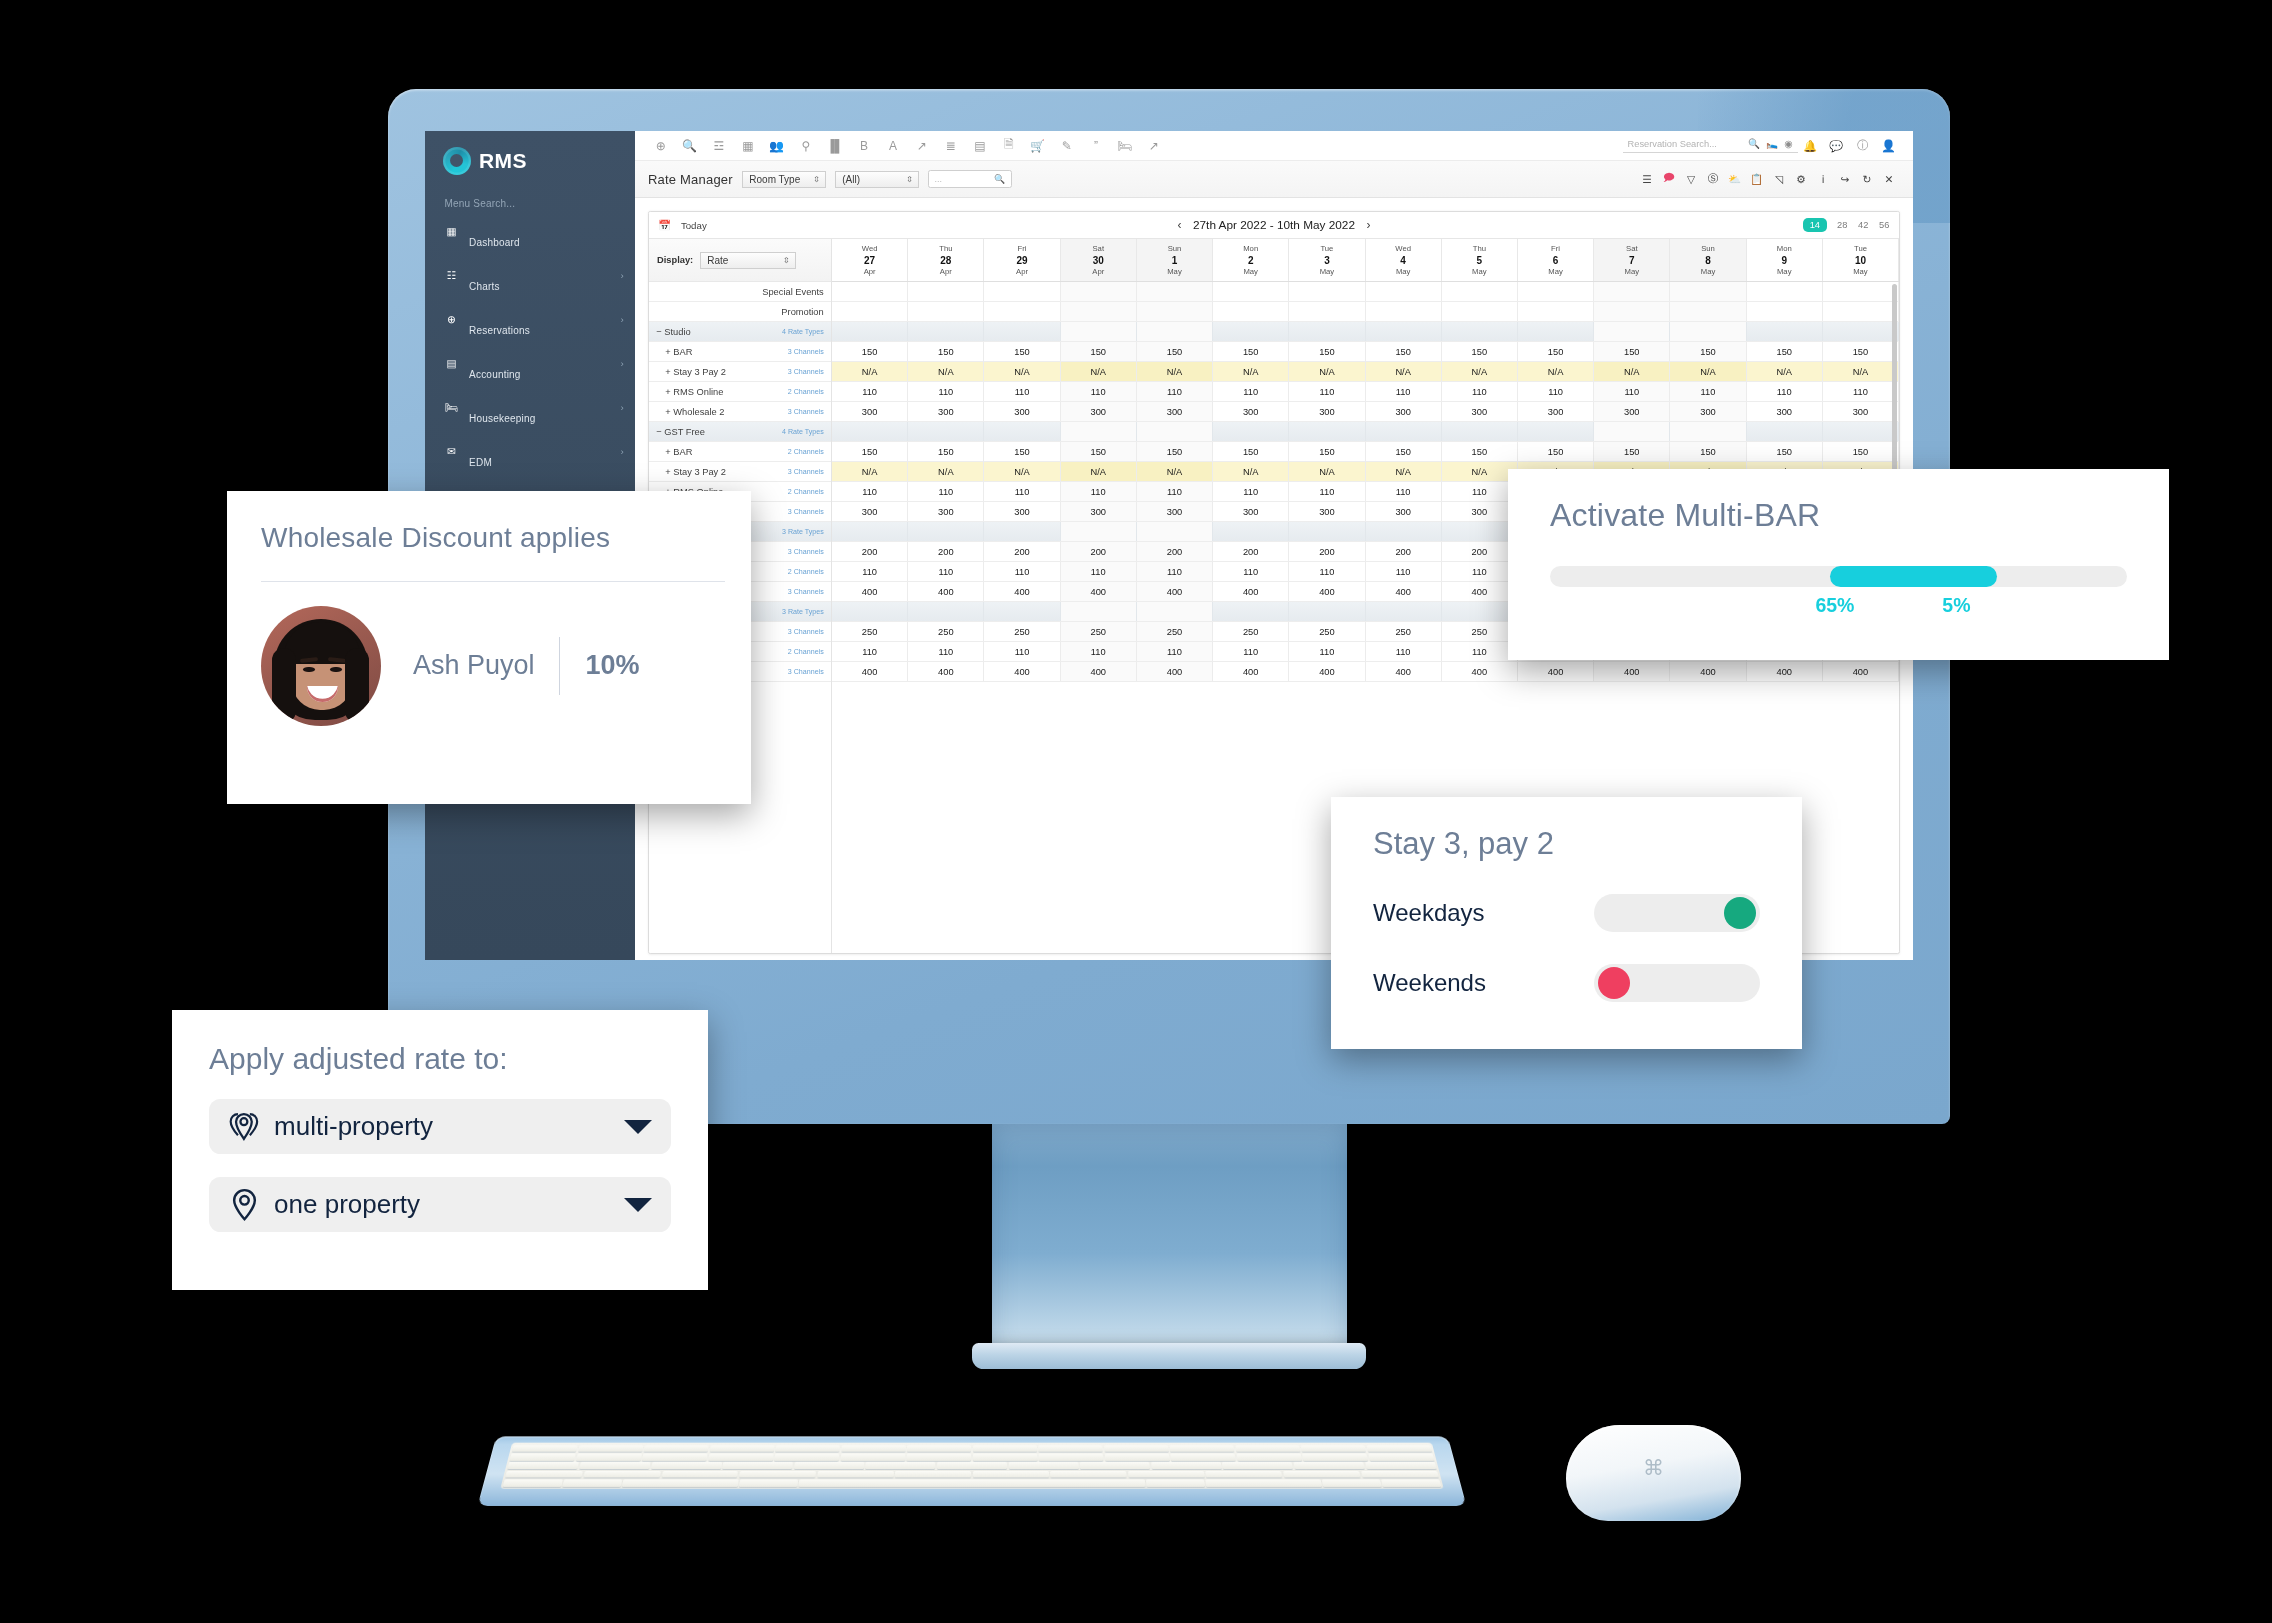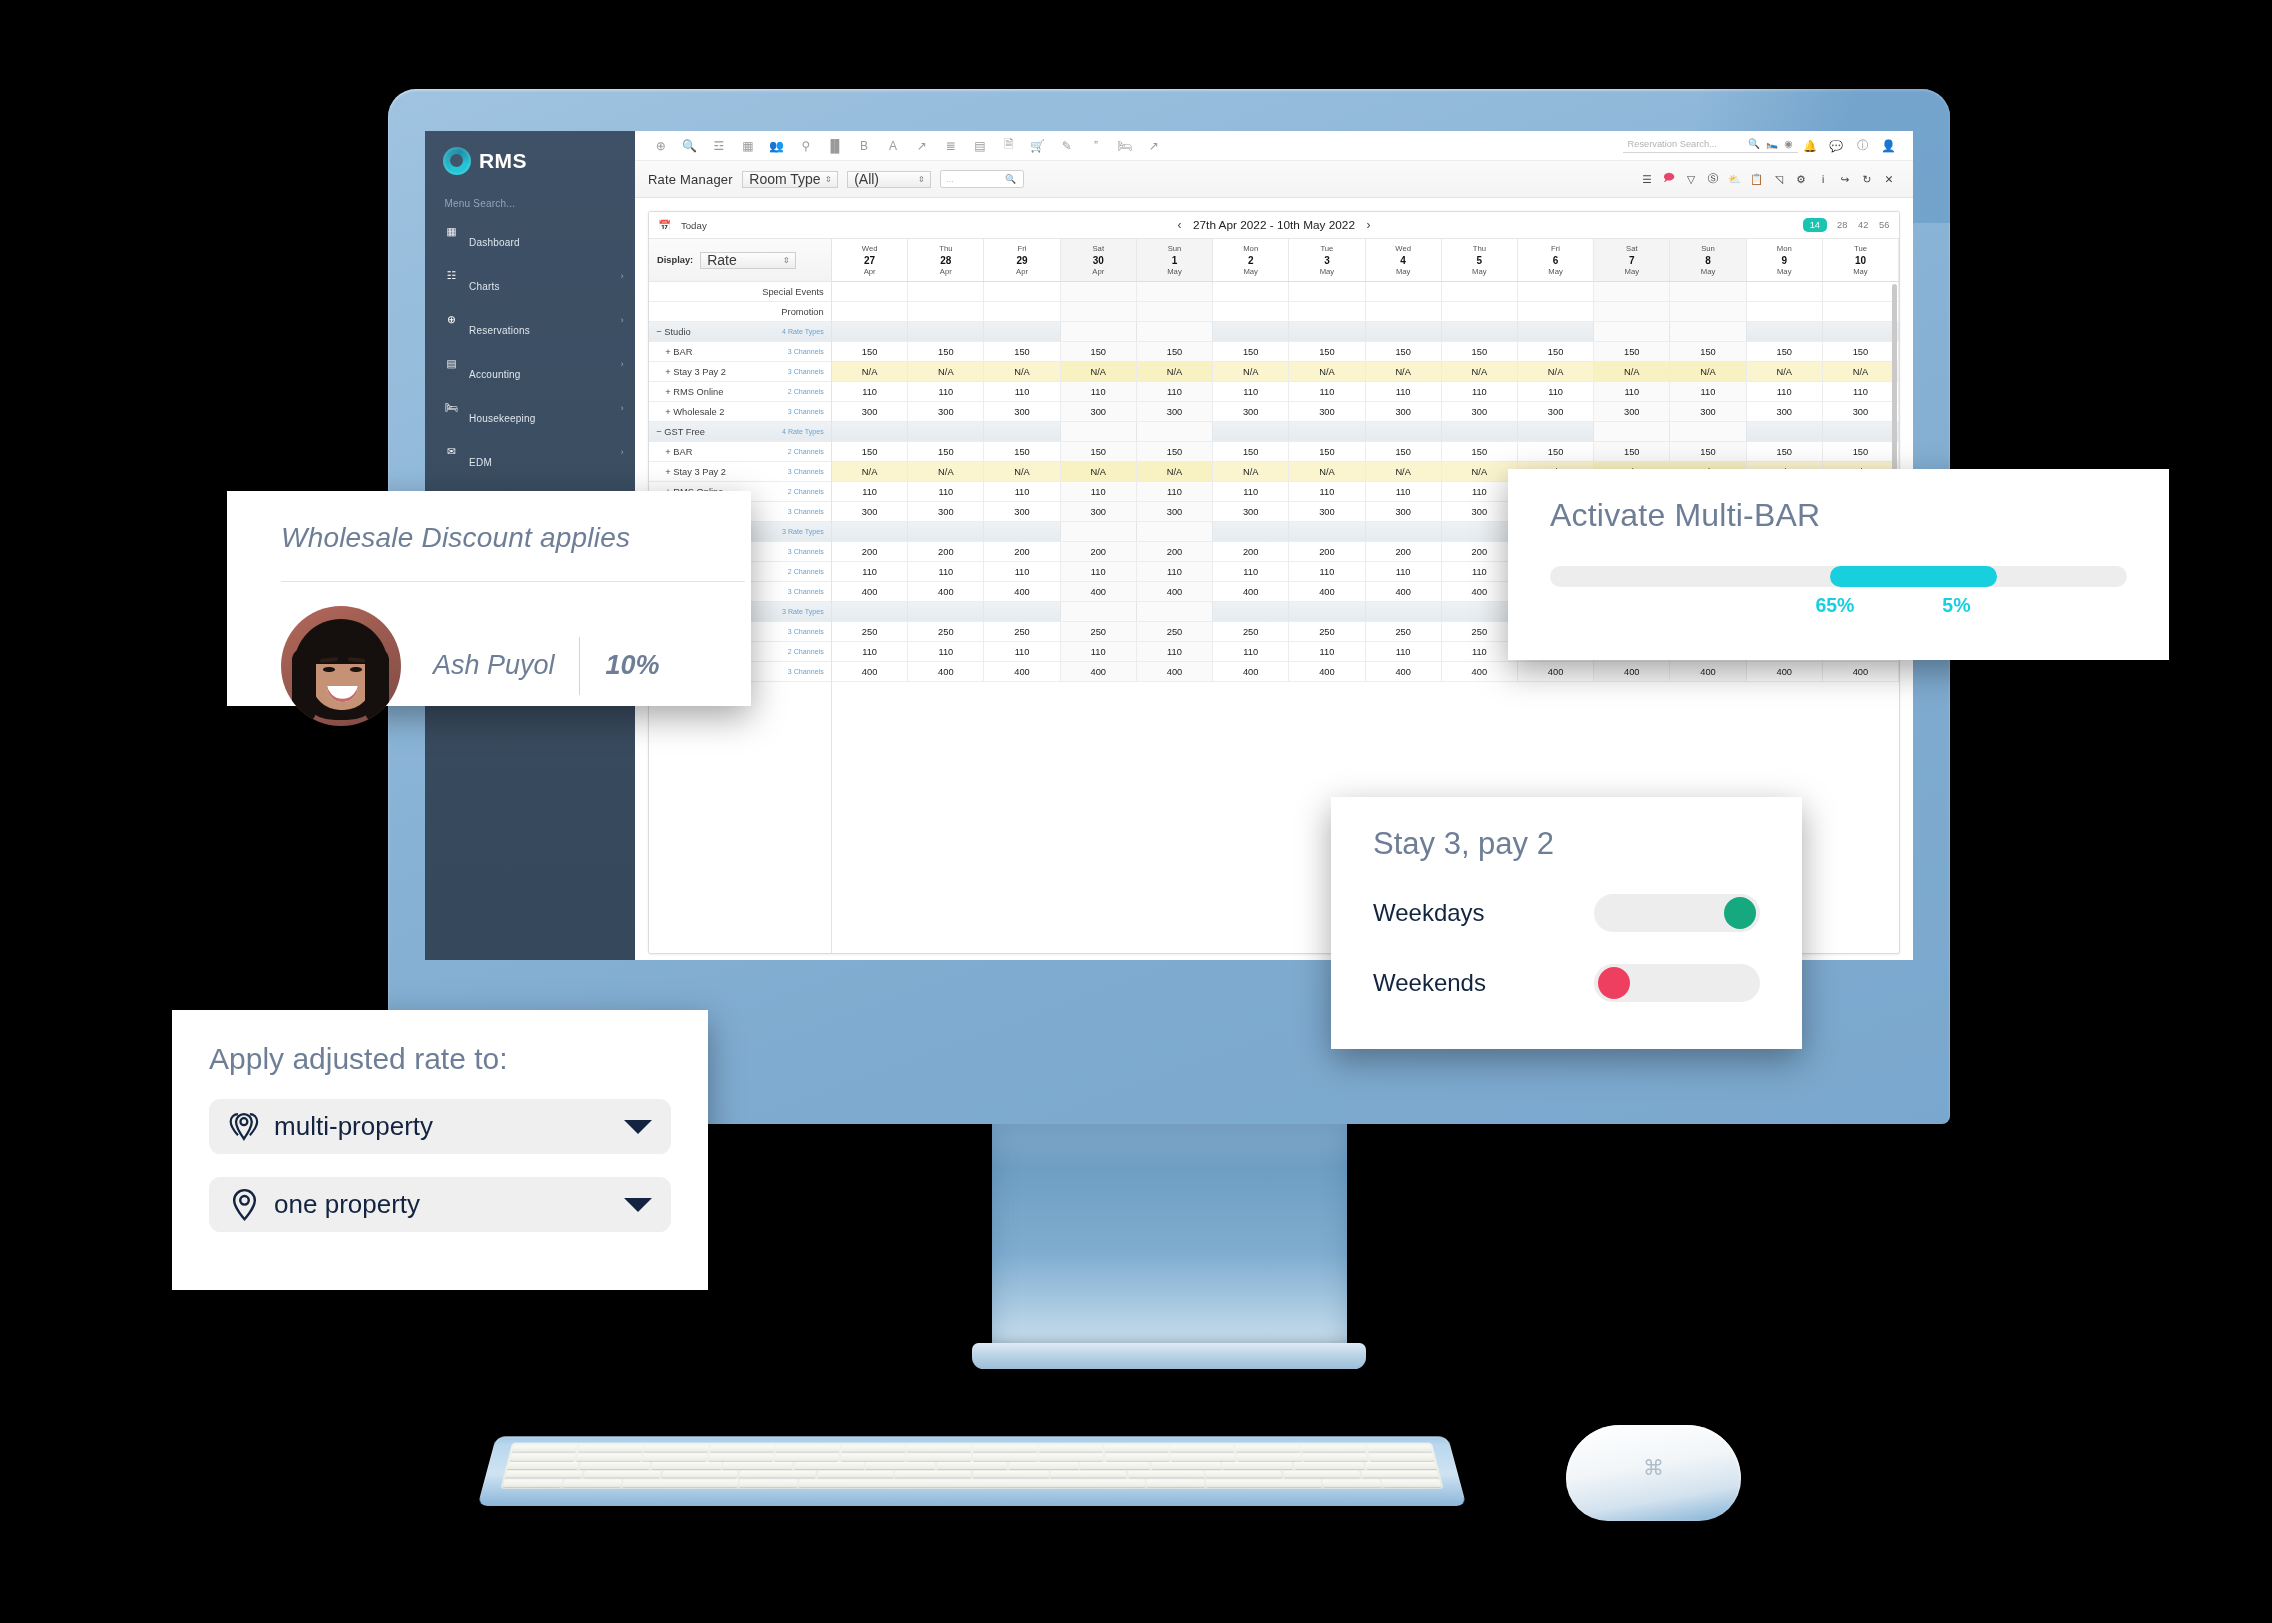--- a/index.html
+++ b/index.html
@@ -94,21 +94,21 @@
   .rs-ic{color:#8d8d8d;font-size:9.7px;}
   .tr-ic{width:26px;height:21px;display:flex;align-items:center;justify-content:center;
     color:#9a9a9a;font-size:11.4px;}
   #avatar-ic{color:#2f5fd0;font-size:12px;}
 
   #pagebar{height:37px;display:flex;align-items:center;gap:9px;padding:0 13px;
     background:linear-gradient(180deg,#fafafa,#f4f4f4);border-bottom:0.8px solid #e3e3e3;}
   #page-title{font-size:13px;color:#333;letter-spacing:0.2px;}
   .sel{position:relative;height:17px;min-width:84px;border:0.8px solid #cfcfcf;border-radius:0;
     background:linear-gradient(180deg,#fdfdfd,#eeeeee);display:flex;align-items:center;
-    padding:0 16px 0 6.5px;font-size:14px;color:#3a3a3a;}
+    padding:0 16px 0 6.5px;font-size:10px;color:#3a3a3a;}
   .sel::after{content:"⇳";position:absolute;right:4.9px;font-size:8px;color:#555;}
   #grid-search{height:18.7px;width:84px;border:0.8px solid #cfcfcf;border-radius:2.4px;background:#fff;
     display:flex;align-items:center;justify-content:space-between;padding:0 5.7px;font-size:9px;color:#bbb;}
   #pagebar-right{margin-left:auto;display:flex;align-items:center;}
   .pb-ic{width:22px;height:21px;display:flex;align-items:center;justify-content:center;
     color:#444;font-size:10.6px;}
   .pb-ic.pink{color:#e8456b;}
 
   #panel{position:absolute;left:13px;right:13px;top:80px;bottom:6.5px;background:#fff;
     border:0.8px solid #dcdcdc;border-radius:2.4px;overflow:hidden;
@@ -150,21 +150,21 @@
   .cell.we{background:#fafafa;}
   .drow.group{background:linear-gradient(180deg,#eef2f5,#e6ebef);}
   .drow.group .cell{border-right:0.8px solid #e2e7eb;}
   .drow.na .cell{background:#fbf5cf;}
   .drow.na .cell.we{background:#f8f1c2;}
   #vscroll{position:absolute;right:1.6px;top:45px;width:5.7px;height:341px;border-radius:3.2px;
     background:#c9c9c9;}
 
   
   .fcard{position:absolute;background:#fff;box-shadow:0 11.4px 32px rgba(0,0,0,.35);}
-  #card-wholesale{left:227px;top:491px;width:524px;height:215px;padding:31px 54px;font-style:italic;}
+  #card-wholesale{left:227px;top:491px;width:524px;height:313px;padding:31px 34px;}
   #wh-title{font-size:28px;color:#6d7e96;font-weight:300;letter-spacing:0.2px;}
   #wh-rule{height:0.8px;background:#dfe3ea;margin:27px 0 0 0;width:464px;}
   #wh-row{display:flex;align-items:center;gap:0;margin-top:24px;}
   #wh-avatar{width:120px;height:120px;border-radius:50%;overflow:hidden;flex:none;position:relative;
     background:linear-gradient(150deg,#b4685a 0%,#9d5c51 40%,#7e4a43 100%);}
   .face{position:absolute;}
   #f-hairback{left:13px;top:13px;width:94px;height:101px;border-radius:47px 47px 41px 41px;background:#15100e;}
   #f-skin{left:31px;top:29px;width:60px;height:75px;border-radius:30px 30px 28px 28px;background:#c69276;}
   #f-hairtop{left:23px;top:16px;width:76px;height:42px;border-radius:39px 39px 8px 8px;background:#15100e;}
   #f-brow1{left:39px;top:52px;width:18px;height:4px;border-radius:2.4px;background:#2a1c16;transform:rotate(-7deg);}

